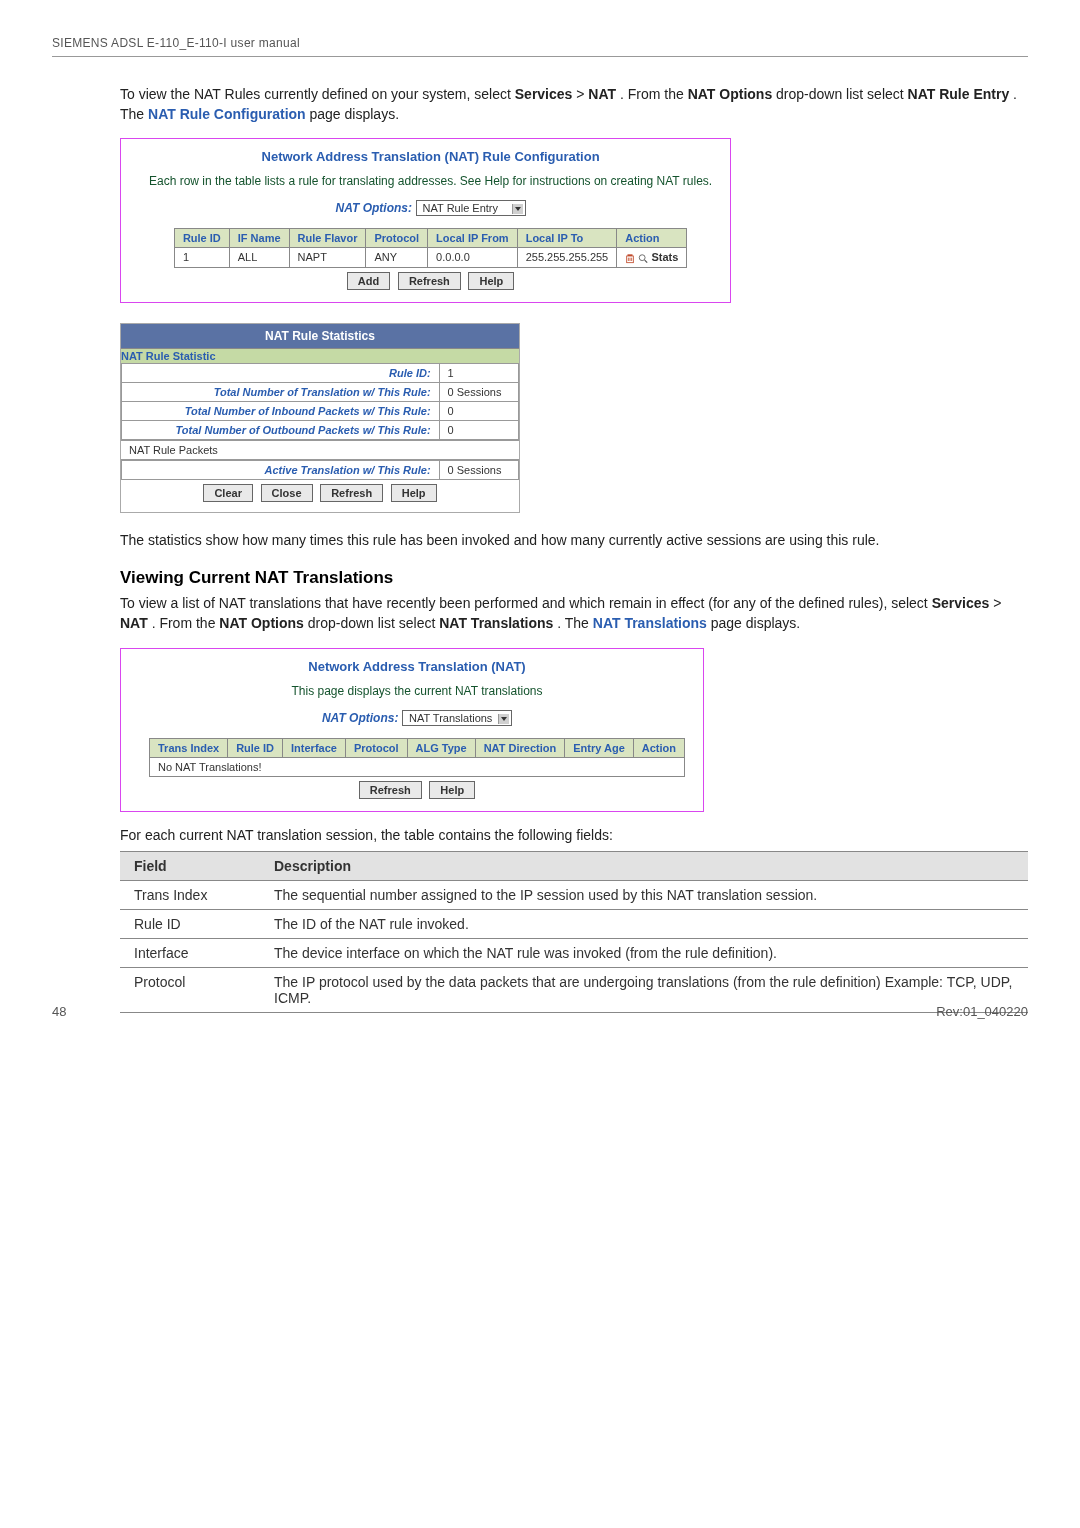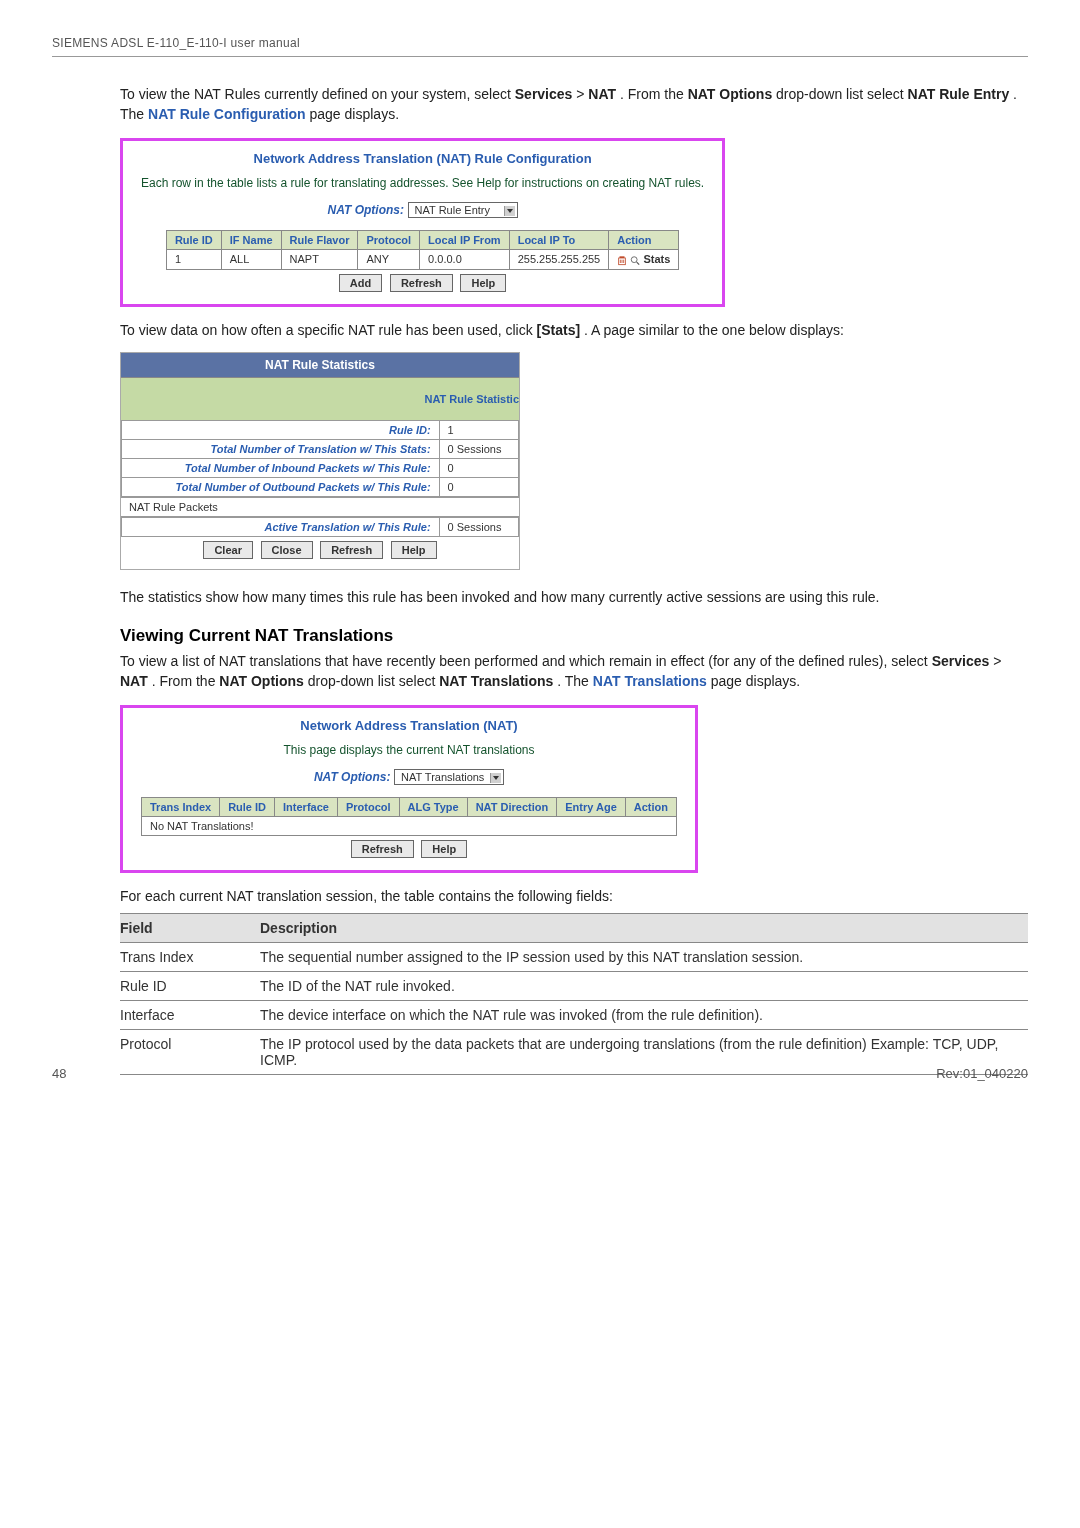--- a/index.html
+++ b/index.html
@@ -30,23 +30,23 @@
     color: #000;
     margin-bottom: 6px;
   }
   p { font-size: 14px; line-height: 1.4; margin-bottom: 6px; color: #222; }
   .b { font-weight: 700; }
   .link { color: #2a5db0; font-weight: 700; }
 
   
   .panel {
     display: inline-block;
-    border: 3px solid #d946ef;
+    border: 1px solid #d946ef;
     background: #fff;
-    padding: 10px 18px 12px 18px;
+    padding: 10px 18px 12px 28px;
     margin: 8px 0 14px 0;
   }
   .panel-inner { text-align: center; }
   .panel-title {
     color: #2a5db0;
     font-weight: 700;
     font-size: 13px;
     text-align: center;
     margin-bottom: 10px;
   }
@@ -127,23 +127,23 @@
     color: #fff;
     font-weight: 700;
     text-align: center;
     font-size: 12px;
     padding: 5px 14px;
   }
   .stats-sub {
     background: #c5daa5;
     color: #2a5db0;
     font-weight: 700;
-    text-align: right;
-    font-size: 11px;
-    padding: 15px 0;
+    text-align: left;
+    font-size: 11px;
+    padding: 1px 0;
     border-top: 1px solid #888;
   }
   table.stats {
     width: 100%;
     border-collapse: collapse;
     font-size: 11px;
   }
   table.stats td {
     border: 1px solid #999;
     padding: 3px 8px;
@@ -173,21 +173,21 @@
   .ftable {
     width: 100%;
     border-collapse: collapse;
     margin-top: 4px;
     font-size: 14px;
   }
   .ftable th, .ftable td {
     border-top: 1px solid #888;
     border-bottom: 1px solid #888;
     text-align: left;
-    padding: 6px 0;
+    padding: 6px 14px;
     vertical-align: top;
   }
   .ftable thead th {
     background: #e2e2e2;
     font-weight: 700;
   }
   .ftable td.field { width: 140px; }
 
   .footer {
     position: absolute;
@@ -272,37 +272,32 @@
         </tbody>
       </table>
       <div class="btn-row">
         <span class="btn">Add</span>
         <span class="btn">Refresh</span>
         <span class="btn">Help</span>
       </div>
     </div>
   </div>
 
-  <p>
-    <span>To view data on how often a specific NAT rule has been used, click </span>
-    <span class="b">[Stats]</span>
-    <span>. A page similar to the one below displays:</span>
-  </p>
 
   <div class="stats-panel">
     <div class="stats-header">NAT Rule Statistics</div>
     <div class="stats-sub">NAT Rule Statistic</div>
     <table class="stats">
       <tbody>
           <tr>
             <td class="label">Rule ID:</td>
             <td>1</td>
           </tr>
       <tr>
-            <td class="label">Total Number of Translation w/ This Stats:</td>
+            <td class="label">Total Number of Translation w/ This Rule:</td>
             <td>0 Sessions</td>
           </tr>
       <tr>
             <td class="label">Total Number of Inbound Packets w/ This Rule:</td>
             <td>0</td>
           </tr>
       <tr>
             <td class="label">Total Number of Outbound Packets w/ This Rule:</td>
             <td>0</td>
           </tr>

